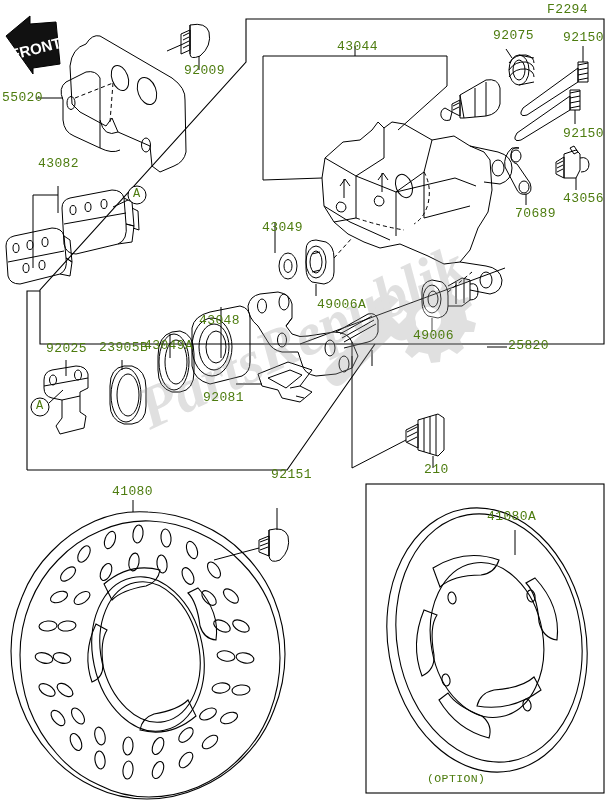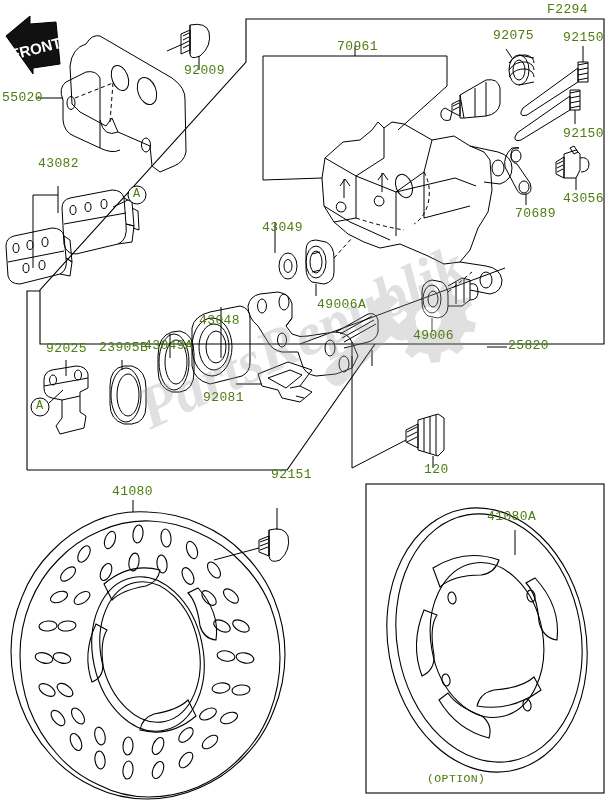--- a/index.html
+++ b/index.html
@@ -388,35 +388,35 @@
                q11 9 20 0 q10 -12 0 -24 l-12 12 l-12 -12 Z"></path>
     </g>
     <text x="150" y="430" font-family="Liberation Serif, serif" font-size="60" font-weight="bold" font-style="italic" fill="#9a9a9a" transform="rotate(-25 150 430)">PartsRepublik</text>
   </g>
 </svg>
 
 <div class="lbl" style="left:547px;top:2px;">F2294</div>
 <div class="lbl" style="left:2px;top:90px;">55020</div>
 <div class="lbl" style="left:184px;top:63px;">92009</div>
 <div class="lbl" style="left:38px;top:156px;">43082</div>
-<div class="lbl" style="left:337px;top:39px;">70961</div>
+<div class="lbl" style="left:337px;top:39px;">43044</div>
 <div class="lbl" style="left:493px;top:28px;">92075</div>
 <div class="lbl" style="left:563px;top:30px;">92150</div>
 <div class="lbl" style="left:563px;top:126px;">92150</div>
 <div class="lbl" style="left:563px;top:191px;">43056</div>
 <div class="lbl" style="left:515px;top:206px;">70689</div>
 <div class="lbl" style="left:262px;top:220px;">43049</div>
 <div class="lbl" style="left:293px;top:297px;padding-left:24px;">49006A</div>
 <div class="lbl" style="left:199px;top:313px;text-align:center;">43048</div>
 <div class="lbl" style="left:144px;top:338px;">43049A</div>
 <div class="lbl" style="left:99px;top:340px;">23905B</div>
 <div class="lbl" style="left:46px;top:341px;">92025</div>
 <div class="lbl" style="left:203px;top:390px;">92081</div>
 <div class="lbl" style="left:413px;top:328px;">49006</div>
 <div class="lbl" style="left:508px;top:338px;">25820</div>
-<div class="lbl" style="left:424px;top:462px;">120</div>
+<div class="lbl" style="left:424px;top:462px;">210</div>
 <div class="lbl" style="left:112px;top:484px;">41080</div>
 <div class="lbl" style="left:259px;top:467px;margin-left:12px;">92151</div>
 <div class="lbl" style="left:487px;top:509px;">41080A</div>
 <div class="lbl sm" style="left:381px;top:772px;">(OPTION)</div>
 
 <div class="lbl" style="left:133px;top:187px;font-size:12px;">A</div>
 <div class="lbl" style="left:36px;top:399px;font-size:12px;">A</div>
 
 </body></html>

